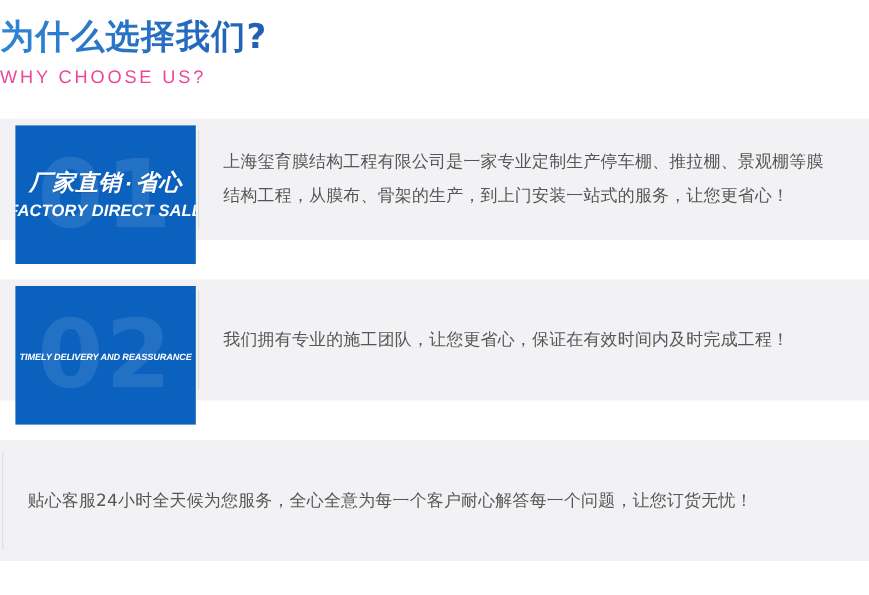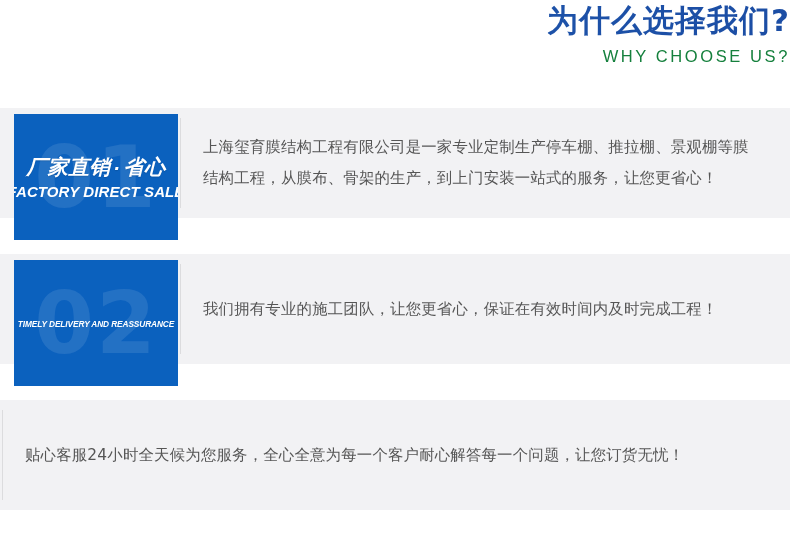--- a/index.html
+++ b/index.html
@@ -16,38 +16,39 @@
   .page {
     position: relative;
     width: 790px;
     height: 541px;
     background: #ffffff;
   }
 
   
   .header {
     width: 100%;
-    text-align: right;
+    padding-top: 14px;
+    text-align: left;
   }
   .header-title {
     font-size: 31px;
     font-weight: bold;
     letter-spacing: 1px;
     line-height: 40px;
     background: linear-gradient(100deg, #2f86d4 0%, #1f56ac 38%, #1b4da4 100%);
     -webkit-background-clip: text;
     background-clip: text;
     color: transparent;
     -webkit-text-fill-color: transparent;
     margin: 0;
     font-family: "DejaVu Sans", "Liberation Sans", sans-serif;
   }
   .header-subtitle {
     font-size: 16.5px;
-    color: #15803d;
+    color: #ec4899;
     letter-spacing: 2.6px;
     margin-top: 7px;
     font-weight: normal;
     font-family: "Liberation Sans", sans-serif;
   }
 
   
   .features {
     position: absolute;
     top: 108px;

